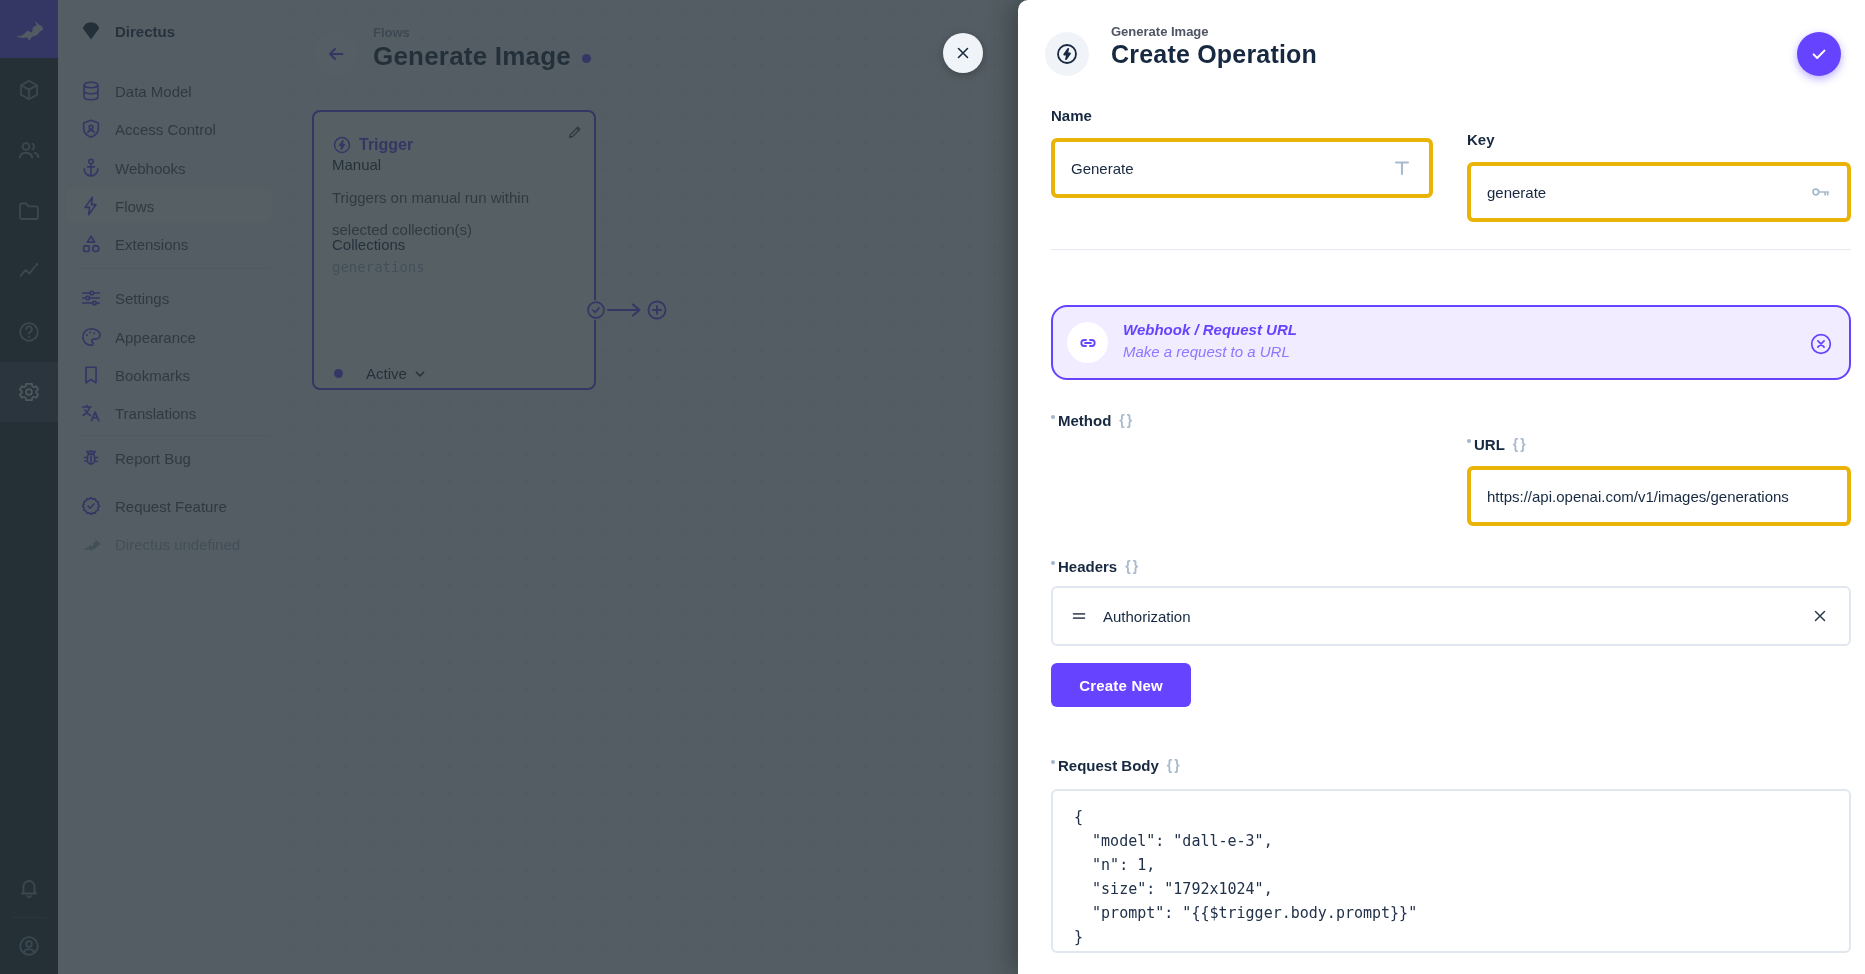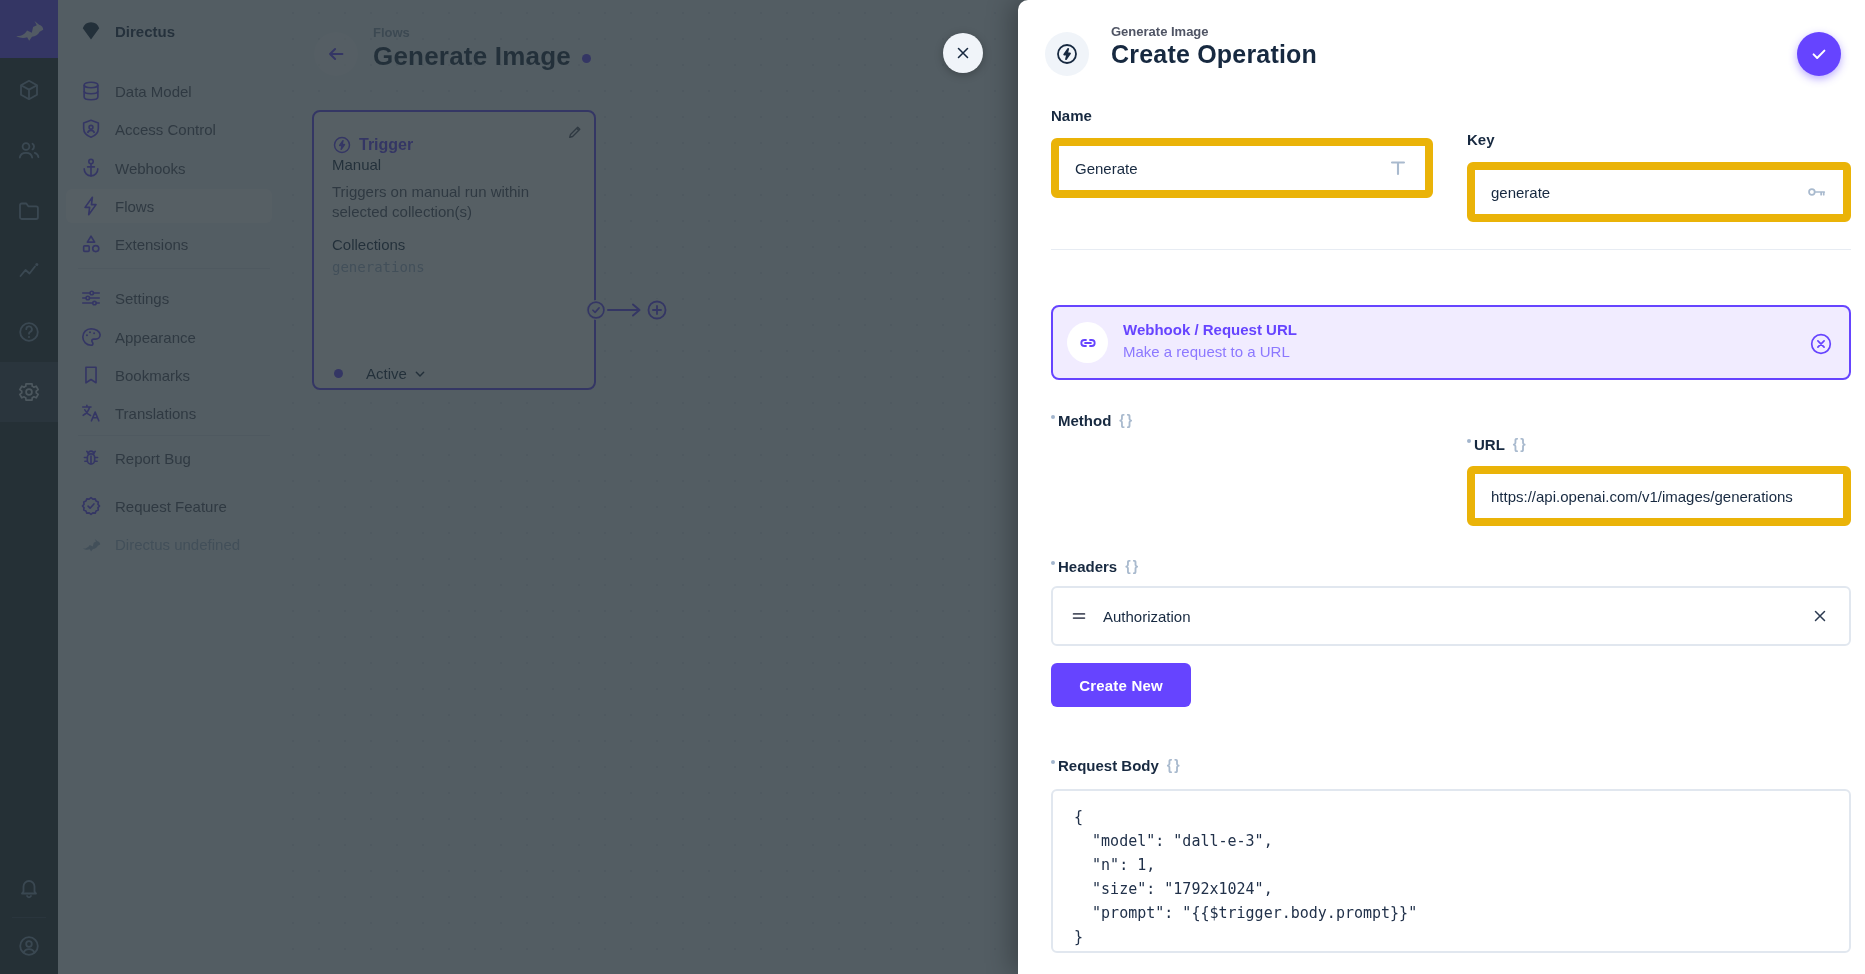--- a/index.html
+++ b/index.html
@@ -39,21 +39,21 @@
   .flow-title { font-size:26px; font-weight:700; color:#172940; letter-spacing:.2px; }
   .unsaved-dot { width:9px; height:9px; border-radius:50%; background:#6644ff; margin-left:11px; margin-top:4px; }
 
   .trigger-card { position:absolute; left:32px; top:110px; width:284px; height:280px; background:#fff;
     border:2px solid #6644ff; border-radius:8px; }
   .tc-head { position:absolute; left:18px; top:15px; display:flex; align-items:center; color:#6644ff;margin-top:8px; }
   .tc-head svg { width:20px; height:20px; }
   .tc-head .tc-label { margin-left:7px; font-size:16px; font-weight:700; }
   .tc-pencil { position:absolute; right:10px; top:11px; width:18px; height:18px; color:#4f5464; }
   .tc-type { position:absolute; left:18px; top:44px; font-size:15px; color:#172940; }
-  .tc-desc { position:absolute; left:18px; top:70px; width:246px; font-size:15px; line-height:20px; color:#4f5464; }
+  .tc-desc { position:absolute; left:18px; top:70px; width:246px; font-size:15px; line-height:32px; color:#4f5464; }
   .tc-colls-label { position:absolute; left:18px; top:124px; font-size:15px; color:#172940; }
   .tc-colls-value { position:absolute; left:18px; top:147px; font-size:14px; color:#a2b5cd; font-family:"DejaVu Sans Mono", monospace; }
   .tc-status { position:absolute; left:20px; top:253px; display:flex; align-items:center; }
   .tc-status .sdot { width:9px; height:9px; border-radius:50%; background:#6644ff; }
   .tc-status .slabel { margin-left:23px; font-size:15px; font-weight:500; color:#172940; }
   .tc-status svg { width:16px; height:16px; margin-left:5px; color:#172940; }
 
   .conn-check { position:absolute; left:306px; top:300px; width:20px; height:20px; border-radius:50%;
     background:#f0f4f9; color:#6644ff; }
   .conn-arrow { position:absolute; left:327px; top:301px; width:38px; height:18px; color:#6644ff; }
@@ -78,32 +78,32 @@
   .dw-title { position:absolute; left:93px; top:40px; font-size:25px; font-weight:800; color:#172940; letter-spacing:.2px; }
   .dw-check-btn { position:absolute; left:779px; top:32px; width:44px; height:44px; border-radius:50%;
     background:#6644ff; display:flex; align-items:center; justify-content:center; color:#fff;
     box-shadow:0 3px 8px rgba(102,68,255,.45); }
   .dw-check-btn svg { width:20px; height:20px; }
 
   .f-label { position:absolute; font-size:15px; font-weight:700; color:#172940; display:flex; align-items:center; }
   .req-dot { width:4px; height:4px; border-radius:50%; background:#a2b5cd; margin-right:3px; margin-top:-8px; }
   .braces { margin-left:8px; font-size:14px; font-weight:600; color:#a9bace; letter-spacing:2px; margin-top:-1px; }
 
-  .f-input { position:absolute; height:60px; border:8px solid #eab308; border-radius:6px; background:#fff;
+  .f-input { position:absolute; height:60px; border:4px solid #eab308; border-radius:6px; background:#fff;
     display:flex; align-items:center; padding:0 16px; font-size:15px; color:#172940; }
   .f-input .val { flex:1 1 auto; white-space:nowrap; overflow:hidden; }
   .f-input .tail-icon { width:22px; height:22px; color:#a9bace; flex:none; }
 
   .col1 { left:33px; width:382px; }
   .col2 { left:449px; width:384px;margin-top:24px; }
 
   .dw-divider { position:absolute; left:33px; width:800px; top:249px; height:1px; background:#e7ecf3; }
 
   .banner { position:absolute; left:33px; width:800px; top:305px; height:75px; background:#f1ecff;
-    border:2px solid #6644ff; border-radius:8px; }
+    border:2px solid #6644ff; border-radius:16px;font-style:italic; }
   .banner .b-circle { position:absolute; left:14px; top:15px; width:41px; height:41px; border-radius:50%;
     background:#fff; display:flex; align-items:center; justify-content:center; color:#6644ff; }
   .banner .b-circle svg { width:22px; height:22px; }
   .banner .b-title { position:absolute; left:70px; top:14px; font-size:15px; font-weight:700; color:#6644ff; }
   .banner .b-sub { position:absolute; left:70px; top:36px; font-size:15px; color:#8c78ff; }
   .banner .b-close { position:absolute; right:16px; top:25px; width:24px; height:24px; color:#6644ff; }
 
   .headers-row { position:absolute; left:33px; width:800px; top:586px; height:60px; border:2px solid #e1e7ef;
     border-radius:6px; display:flex; align-items:center; }
   .headers-row .drag { width:20px; height:20px; margin-left:16px; color:#4f5464; flex:none; }

